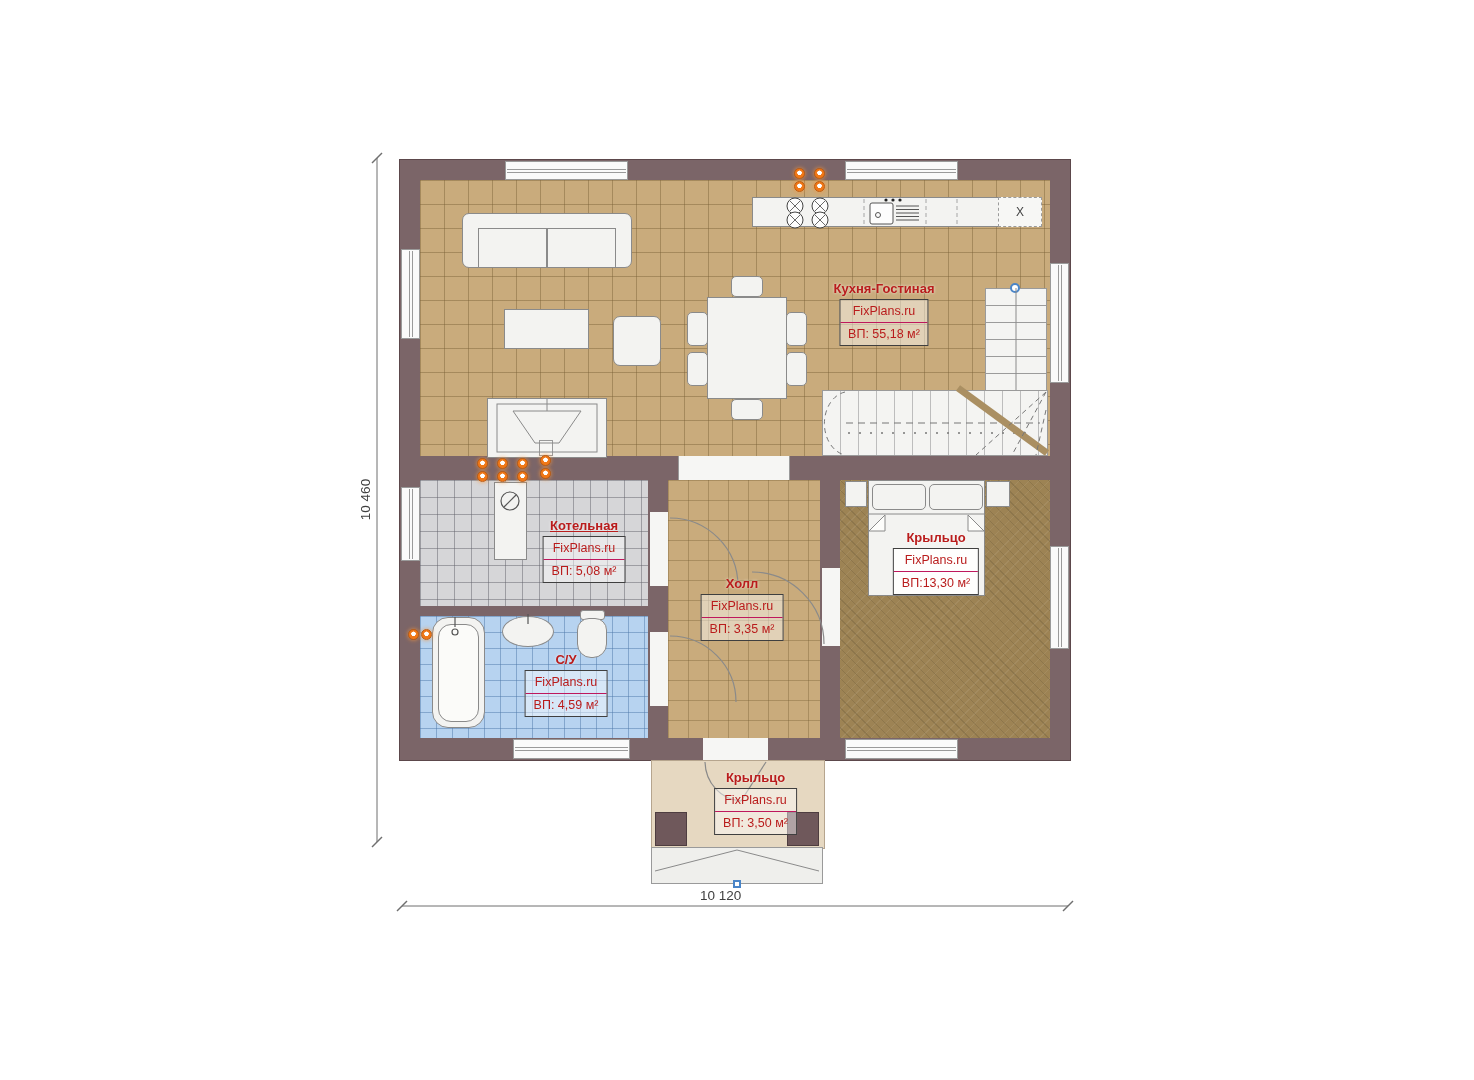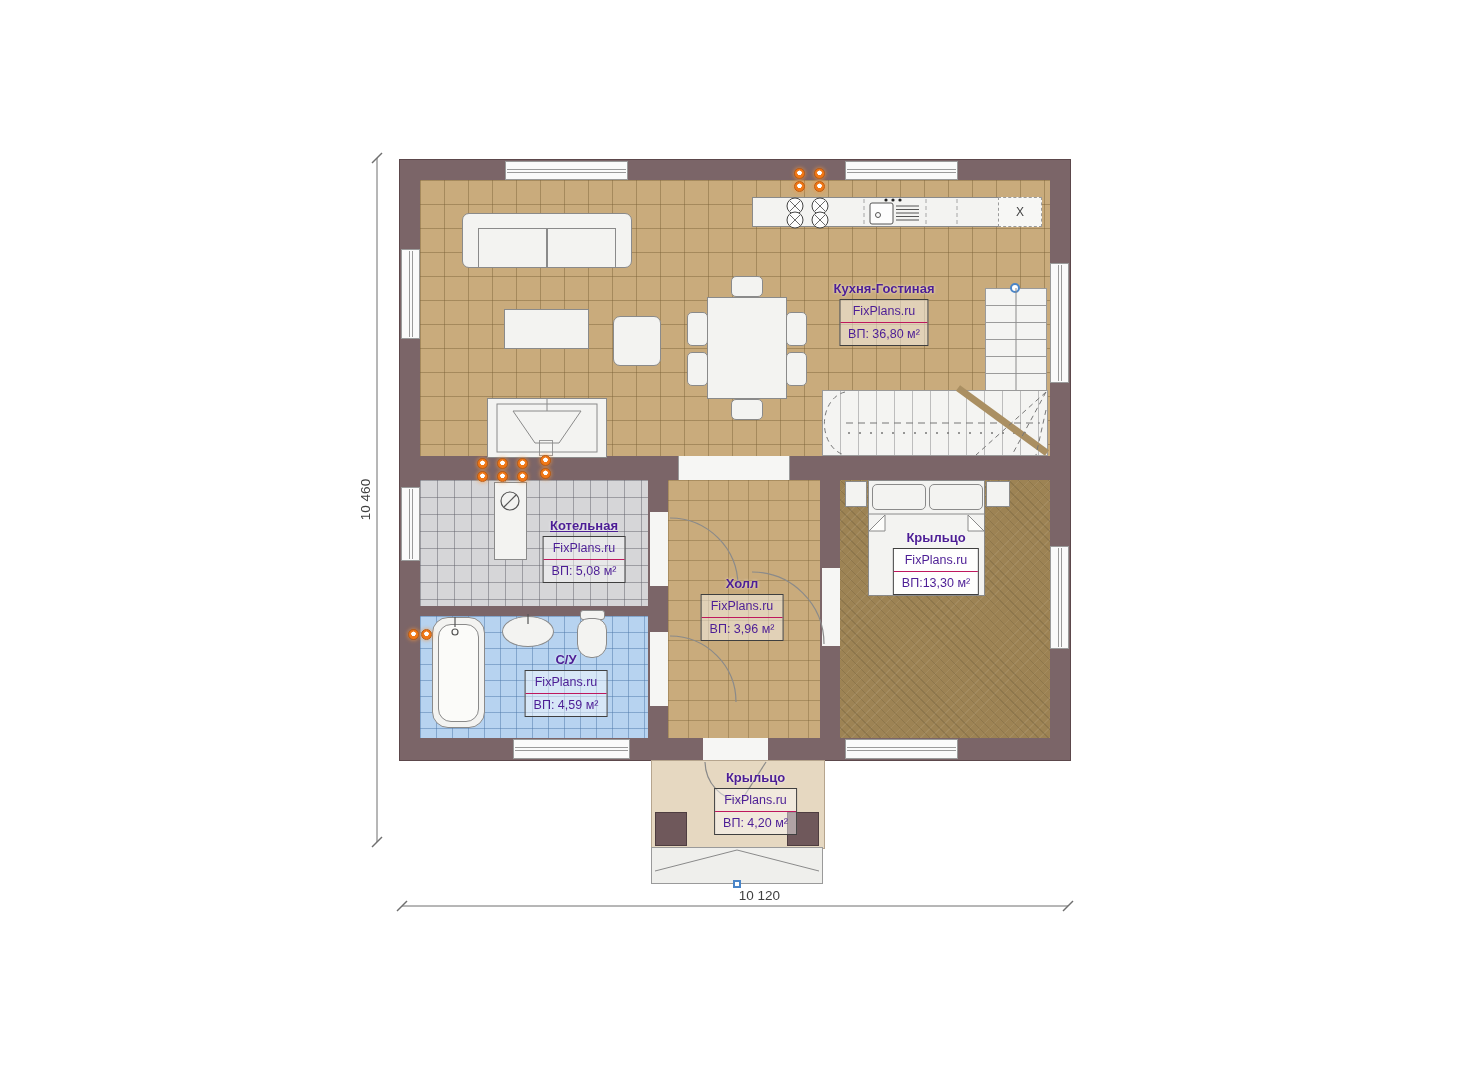--- a/index.html
+++ b/index.html
@@ -60,21 +60,21 @@
 
   
   .marker-circle{position:absolute;width:10px;height:10px;border-radius:50%;
     border:2px solid #4a85c8;background:#fff;box-sizing:border-box;}
   .marker-square{position:absolute;width:8px;height:8px;border:2px solid #4a85c8;
     background:#fff;box-sizing:border-box;}
   .post{position:absolute;background:#6f585b;border:1px solid #4e3d40;box-sizing:border-box;}
   .steps{position:absolute;background:#efefec;border:1px solid #9a9a9a;box-sizing:border-box;}
 
   
-  .room-label{position:absolute;transform:translateX(-50%);text-align:center;color:#4c1d95;z-index:30;}
+  .room-label{position:absolute;transform:translateX(-50%);text-align:center;color:#b91c1c;z-index:30;}
   .room-name{font-size:13px;font-weight:bold;margin-bottom:3px;white-space:nowrap;
     text-shadow:0 0 3px rgba(255,255,255,.8);}
   .room-box{display:inline-block;border:1px solid #3f3f3f;background:rgba(255,255,255,.45);}
   .room-box div{padding:1px 8px;font-size:12.5px;line-height:20px;white-space:nowrap;}
   .room-box .brand{border-bottom:1px solid #be185d;}
   .dim-label{position:absolute;font-size:13.5px;color:#3f3f3f;z-index:30;}
   .fridge{position:absolute;border:1px dashed #9a9a9a;background:#f7f7f5;box-sizing:border-box;
     display:flex;align-items:center;justify-content:center;font-size:12px;color:#444;}
   svg.overlay{position:absolute;left:0;top:0;z-index:20;pointer-events:none;}
 </style>
@@ -256,37 +256,37 @@
       <line x1="402" y1="906" x2="1068" y2="906"></line>
       <line x1="397" y1="911" x2="407" y2="901" stroke-width="1.4"></line>
       <line x1="1063" y1="911" x2="1073" y2="901" stroke-width="1.4"></line>
     </g>
   </svg>
 
   <div class="room-label" style="left:884px;top:281px;">
     <div class="room-name">Кухня-Гостиная</div>
     <div class="room-box">
       <div class="brand">FixPlans.ru</div>
-      <div class="area">ВП: 36,80 м²</div>
+      <div class="area">ВП: 55,18 м²</div>
     </div>
   </div>
 
   <div class="room-label" style="left:584px;top:518px;text-decoration:underline;">
     <div class="room-name">Котельная</div>
     <div class="room-box">
       <div class="brand">FixPlans.ru</div>
       <div class="area">ВП: 5,08 м²</div>
     </div>
   </div>
 
   <div class="room-label" style="left:742px;top:576px;">
     <div class="room-name">Холл</div>
     <div class="room-box">
       <div class="brand">FixPlans.ru</div>
-      <div class="area">ВП: 3,96 м²</div>
+      <div class="area">ВП: 3,35 м²</div>
     </div>
   </div>
 
   <div class="room-label" style="left:566px;top:652px;">
     <div class="room-name">С/У</div>
     <div class="room-box">
       <div class="brand">FixPlans.ru</div>
       <div class="area">ВП: 4,59 м²</div>
     </div>
   </div>
@@ -296,20 +296,20 @@
     <div class="room-box" style="background:rgba(255,255,255,.85);">
       <div class="brand">FixPlans.ru</div>
       <div class="area">ВП:13,30 м²</div>
     </div>
   </div>
 
   <div class="room-label" style="left:745px;top:770px;padding-left:21px;">
     <div class="room-name">Крыльцо</div>
     <div class="room-box">
       <div class="brand">FixPlans.ru</div>
-      <div class="area">ВП: 4,20 м²</div>
+      <div class="area">ВП: 3,50 м²</div>
     </div>
   </div>
 
   <div class="dim-label" style="left:330px;top:492px;width:70px;text-align:center;transform:rotate(-90deg);">10 460</div>
-  <div class="dim-label" style="left:700px;top:888px;width:80px;text-align:right;">10 120</div>
+  <div class="dim-label" style="left:700px;top:888px;width:80px;text-align:left;">10 120</div>
 
 </div>
 
 </body></html>

